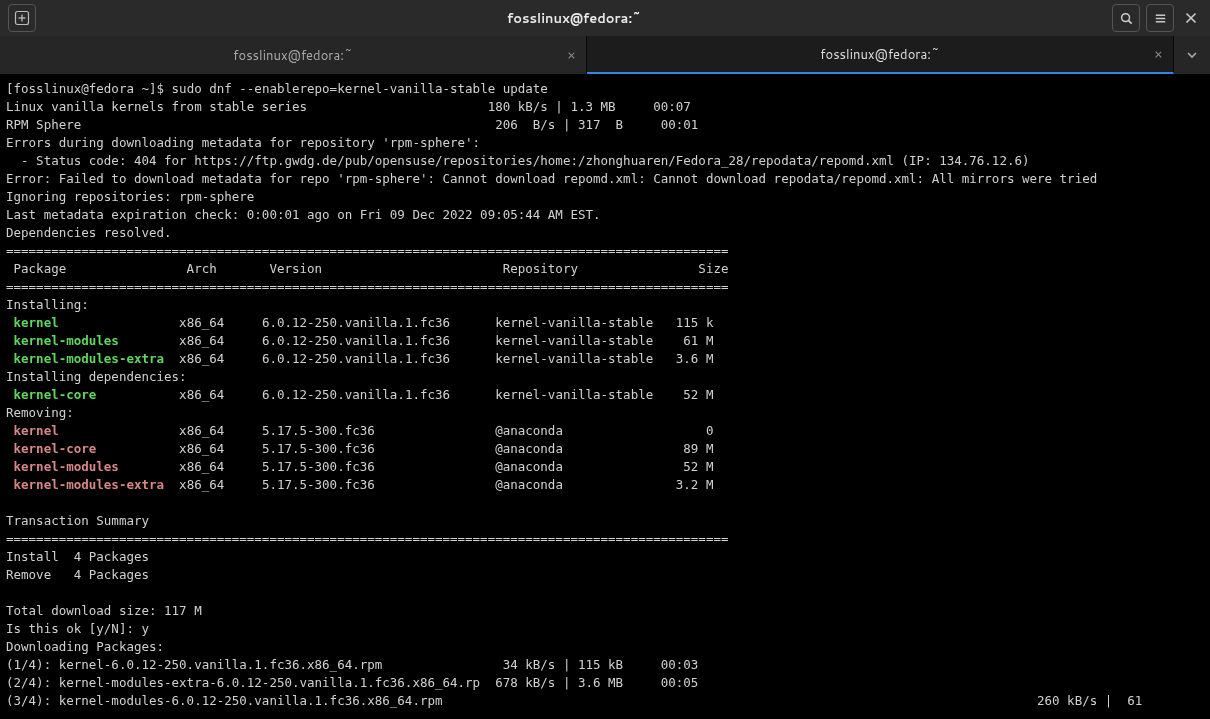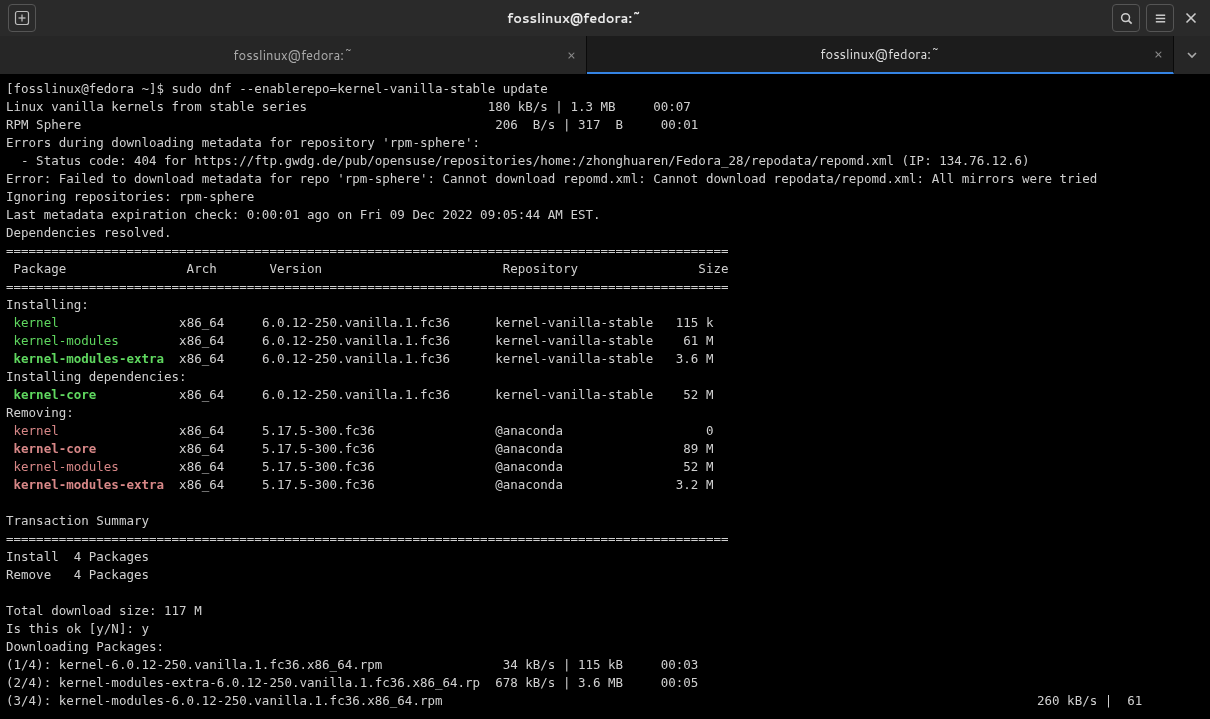--- a/index.html
+++ b/index.html
@@ -101,21 +101,21 @@
       white-space: pre;
       font-family: 'DejaVu Sans Mono', 'Liberation Mono', monospace;
       background: #000000;
       height: calc(719px - 36px - 38px);
       overflow: hidden;
     }
     .prompt-user { color: #d0d0d0; }
     .prompt-cmd { color: #d0d0d0; }
     .pkg-install { color: #5fd75f; font-weight: bold; }
     .pkg-remove { color: #d78787; font-weight: bold; }
-    .pkg-bold { font-weight: normal; }
+    .pkg-bold { font-weight: bold; }
     svg { display: block; }
   </style>
 </head>
 <body>
 
 <div class="titlebar">
   <div class="titlebar-btn bordered">
     <svg width="16" height="16" viewBox="0 0 16 16">
         <rect x="1.5" y="1.5" width="13" height="13" rx="2" fill="none" stroke="#bbb" stroke-width="1.2"></rect>
         <line x1="8" y1="4.5" x2="8" y2="11.5" stroke="#bbb" stroke-width="1.3"></line>

